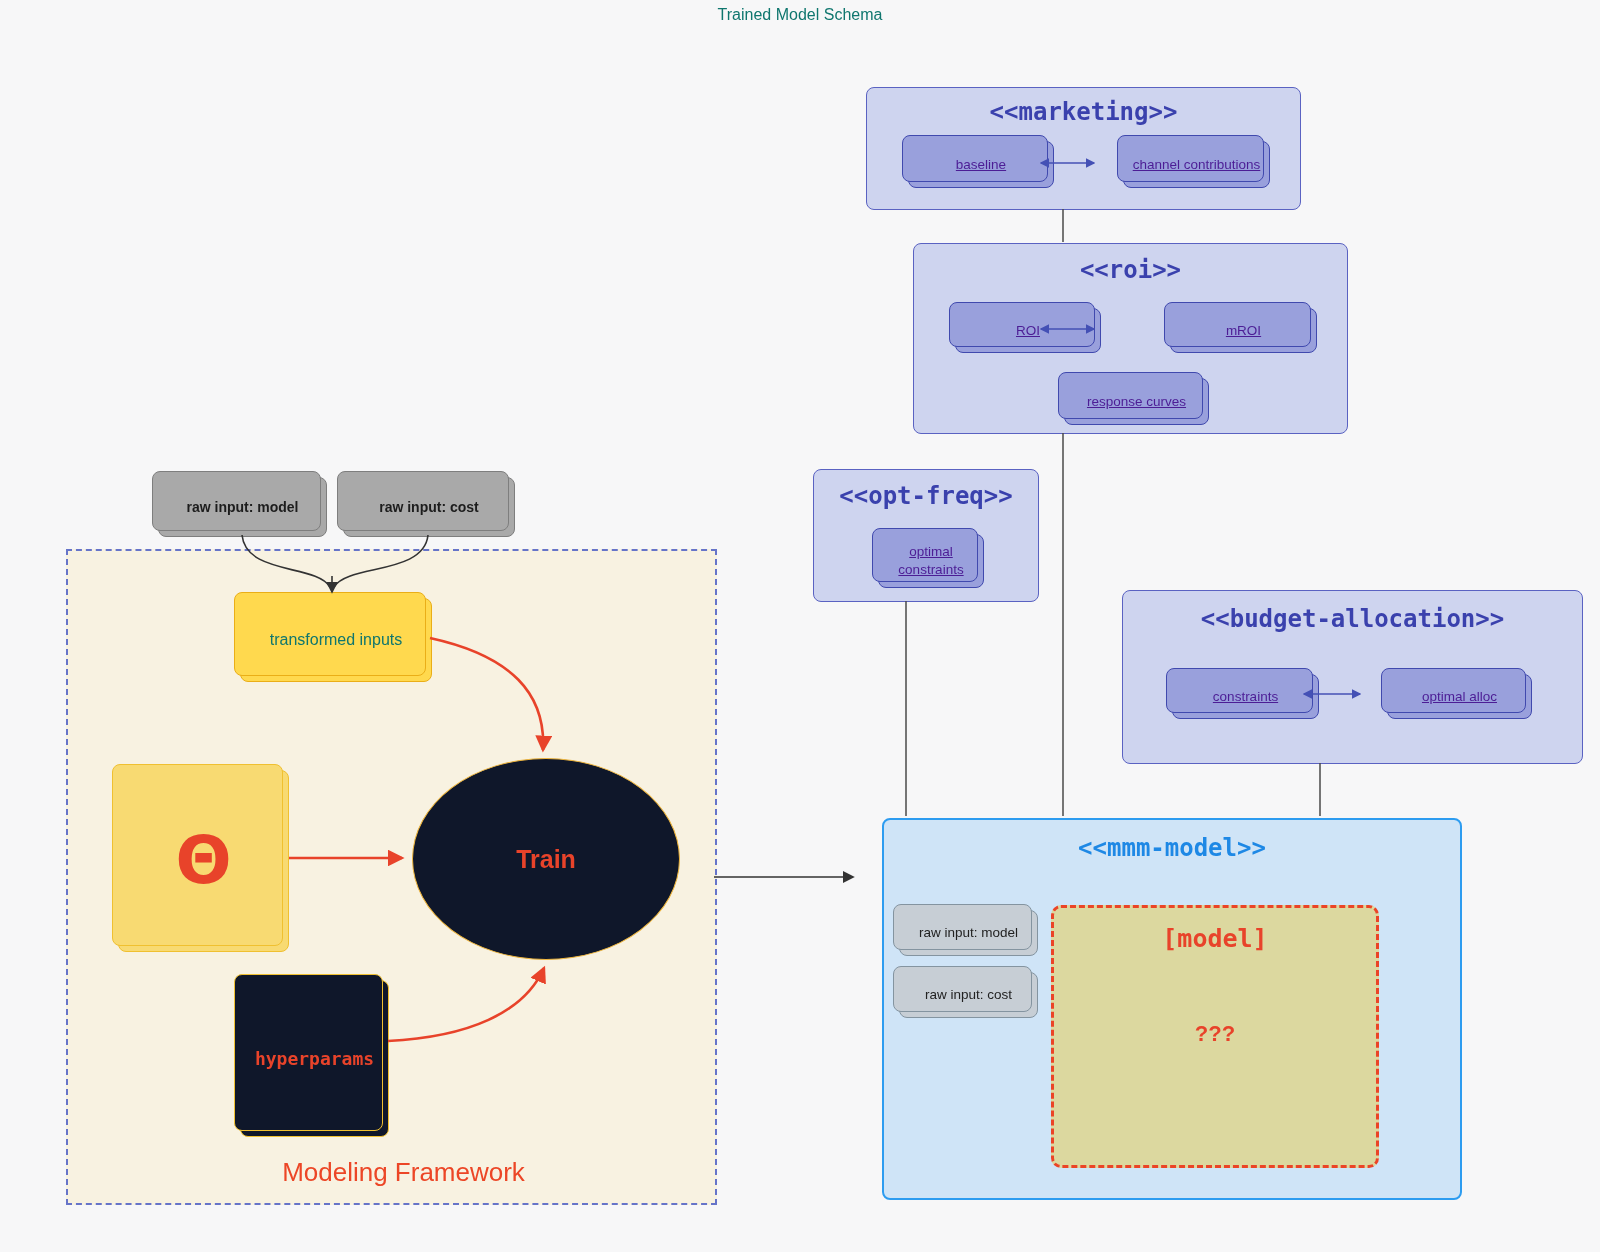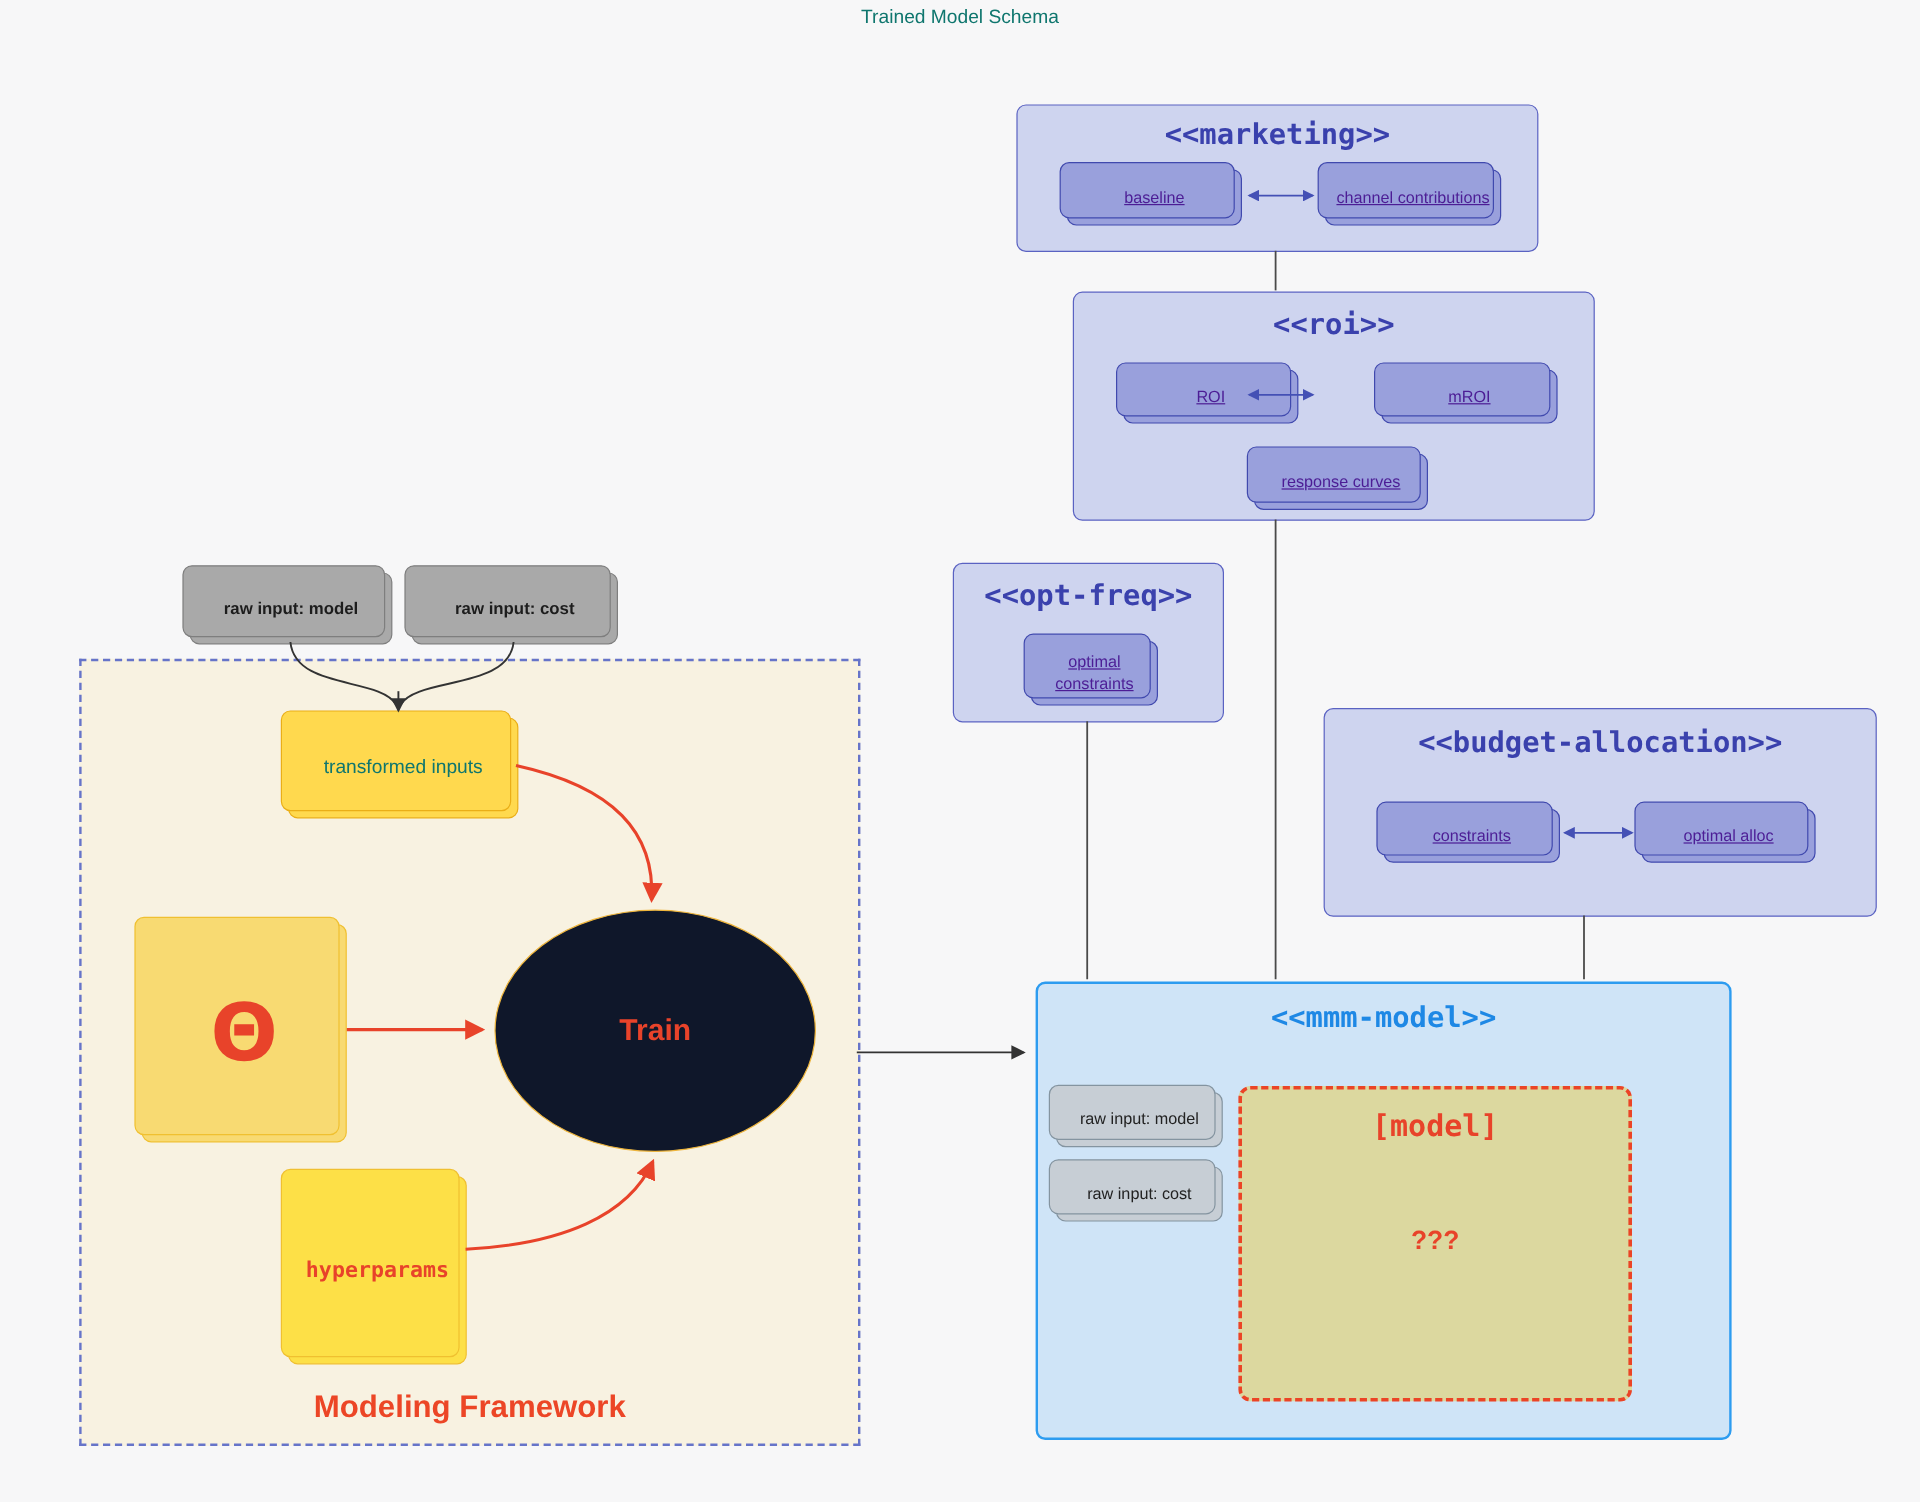--- a/index.html
+++ b/index.html
@@ -2,42 +2,42 @@
 <html><head>
 <meta charset="utf-8">
 <style>
   html,body{margin:0;padding:0;background:#f7f7f8;}
   #canvas{position:relative;width:1600px;height:1252px;background:#f7f7f8;
           font-family:"Liberation Sans",sans-serif;overflow:hidden;}
   #diagram-title{position:absolute;left:0;top:6px;width:1600px;text-align:center;
           font-size:16px;font-weight:normal;color:#0f766e;}
 
   
-  .container{position:absolute;background:#ced4ef;border:1.5px solid #5a62c2;border-radius:8px;}
+  .container{position:absolute;background:#ced4ef;border:1.5px solid #5a62c2;border-radius:8px;margin-left:19px;}
   .container.blue{background:#cfe4f7;border:2px solid #2d9cf0;}
   .container-title{position:absolute;left:0;width:100%;text-align:center;
           font-family:"DejaVu Sans Mono",monospace;font-weight:bold;font-size:24px;color:#3a41ad;}
   .container-title.blue{color:#1e88e5;}
 
   
   .stack{position:absolute;z-index:0;display:flex;align-items:center;justify-content:center;
          text-align:center;border-radius:8px;line-height:1.3;}
   .stack::before{content:"";position:absolute;top:-7px;left:-7px;width:100%;height:100%;
          background:inherit;border:inherit;border-radius:inherit;z-index:-1;}
   .purple{background:#99a0dc;border:1.4px solid #4049ae;color:#4c1d95;font-size:13.5px;text-decoration:underline;}
   .grayD{background:#a9a9a9;border:1.4px solid #7e7e7e;color:#1d1d1d;font-size:14px;font-weight:bold;}
   .grayL{background:#c7ced5;border:1.4px solid #8494a0;color:#222;font-size:13.5px;}
   .gold{background:#ffd94e;border:1.6px solid #eaae17;color:#0f766e;font-size:16px;font-weight:normal;}
   .sand{background:#f8da72;border:1.6px solid #f0c030;color:#e8432a;}
-  .sandL{background:#fde047;border:1.6px solid #f0c030;color:#e8432a;
+  .sandL{background:#0f172a;border:1.6px solid #f0c030;color:#e8432a;
          font-family:"DejaVu Sans Mono",monospace;font-weight:bold;font-size:18px;}
 
   .framework{position:absolute;background:#f8f2e1;border:2px dashed #6674c9;}
-  .framework-label{position:absolute;left:0;width:100%;text-align:center;
-         font-size:26px;font-weight:bold;color:#ec4626;}
+  .framework-label{position:absolute;left:12px;width:100%;text-align:center;
+         font-size:26px;font-weight:normal;color:#ec4626;}
 
   .ellipse{position:absolute;background:#0f172a;border:1.6px solid #eeb53c;border-radius:50%;
          display:flex;align-items:center;justify-content:center;
          font-size:25px;font-weight:bold;color:#e8432a;}
 
   .theta-glyph{font-family:"DejaVu Sans",sans-serif;font-size:66px;font-weight:bold;color:#e8432a;}
 
   .model-box{position:absolute;background:#dcd89f;border:3px dashed #eb4426;border-radius:10px;}
   .model-label{position:absolute;left:0;width:100%;text-align:center;
          font-family:"DejaVu Sans Mono",monospace;font-weight:bold;font-size:25px;color:#e8432a;}

